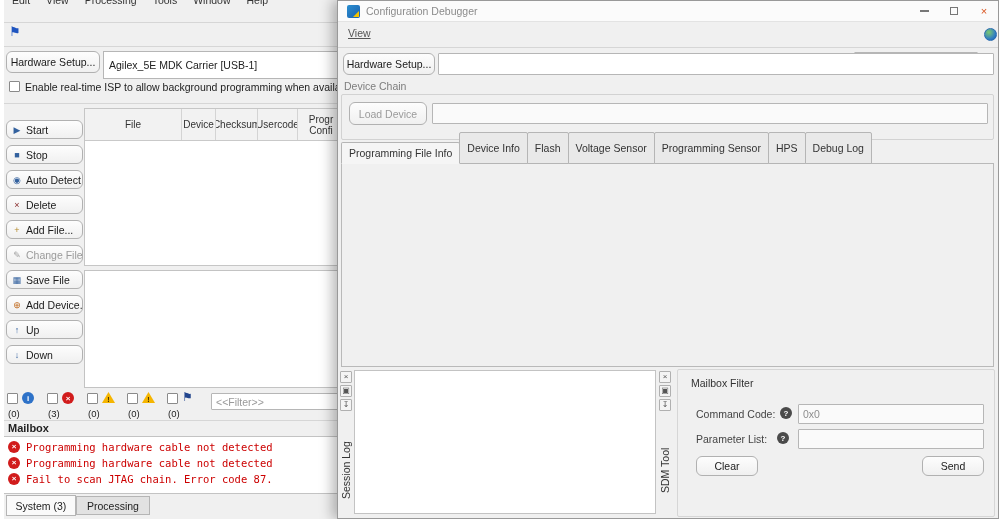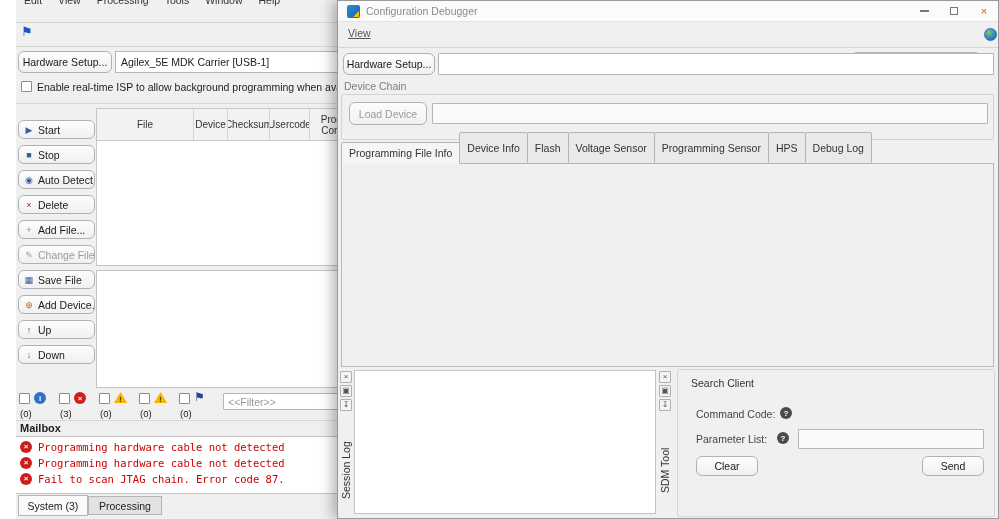--- a/index.html
+++ b/index.html
@@ -21,21 +21,21 @@
   .hline { position:absolute; height:1px; background:#d6d6d6; }
   .circ { border-radius:50%; color:#fff; font-weight:bold; display:flex; align-items:center; justify-content:center; }
   .helpcirc { position:absolute; width:12px; height:12px; border-radius:50%; color:#fff; font-size:8px; font-weight:bold;
               display:flex; align-items:center; justify-content:center; }
   .helpcirc.blue { background:#2f72c8; }
   .helpcirc.dark { background:#4a4a4a; }
   .warn-tri { width:13px; height:11px; background:#f5b500; clip-path:polygon(50% 0,100% 100%,0 100%);
               color:#3a2a00; font-size:7px; font-weight:bold; display:flex; align-items:flex-end; justify-content:center; }
 
   
-  #leftapp { position:absolute; left:16px; top:0; width:340px; height:519px; background:#f0f0f0; overflow:hidden; }
+  #leftapp { position:absolute; left:4px; top:0; width:340px; height:519px; background:#f0f0f0; overflow:hidden; }
   .menustrip { position:absolute; left:0; top:0; width:340px; height:7px; overflow:hidden; }
   .menuinner { display:flex; gap:16px; padding-left:8px; font-size:10.5px; color:#333; margin-top:-6px; white-space:nowrap; }
   .flagicon { position:absolute; left:5px; top:24px; font-size:13px; color:#1f55c0; }
   .combo { position:absolute; border:1px solid #b6b6b6; background:#fff; font-size:10.5px; display:flex; align-items:center; padding:0 5px; color:#222; }
   .sidebtn { left:2px; width:77px; height:19px; justify-content:flex-start; padding-left:5px; }
   .bicon { font-size:9px; color:#33619e; width:10px; text-align:center; flex:0 0 auto; }
   .bicon.red { color:#8a2f2f; } .bicon.gold { color:#b58a2a; } .bicon.orange { color:#c06a1e; }
 
   .tablewrap { position:absolute; left:80px; top:108px; width:260px; height:158px; border:1px solid #c6c6c6; background:#fff; }
   .thead { position:absolute; left:0; top:0; right:0; height:32px; background:#f2f2f2; border-bottom:1px solid #c9c9c9; }
@@ -95,21 +95,21 @@
         <span>Tools</span>
         <span>Window</span>
         <span>Help</span>
       </div>
     </div>
     <div class="hline" style="left:0;top:22px;width:340px"></div>
     <span class="flagicon">⚑</span>
     <div class="hline" style="left:0;top:46px;width:340px"></div>
 
     <button class="btn" style="left:2px;top:51px;width:94px;height:22px">Hardware Setup...</button>
-    <div class="combo" style="left:99px;top:51px;width:241px;height:22px">
+    <div class="combo" style="left:99px;top:51px;width:241px;height:28px">
       <span>Agilex_5E MDK Carrier [USB-1]</span>
     </div>
 
     <span class="checkbox" style="left:5px;top:81px"></span>
     <span class="lbl" style="left:21px;top:81px;width:317px;overflow:hidden">Enable real-time ISP to allow background programming when available</span>
     <div class="hline" style="left:0;top:103px;width:340px"></div>
 
     <button class="btn sidebtn" style="top:120px">
       <span class="bicon">▶</span>
       <span>Start</span>
@@ -281,23 +281,24 @@
     <span class="dockbtn" style="left:2px;top:398px">↧</span>
     <div class="vtab" style="left:1px;top:424px;height:90px">Session Log</div>
     <div class="whitebox" style="left:16px;top:369px;width:302px;height:144px"></div>
 
     <span class="dockbtn" style="left:321px;top:370px">×</span>
     <span class="dockbtn" style="left:321px;top:384px">▣</span>
     <span class="dockbtn" style="left:321px;top:398px">↧</span>
     <div class="vtab" style="left:320px;top:424px;height:90px">SDM Tool</div>
 
     <div class="mailbox">
-      <span class="lbl" style="left:13px;top:7px;color:#333">Search Client</span>
+      <span class="lbl" style="left:13px;top:7px;color:#333">Mailbox Filter</span>
       <span class="lbl" style="left:18px;top:38px;color:#444">Command Code:</span>
       <span class="helpcirc dark" style="left:102px;top:37px">?</span>
+      <input class="input dis" style="left: 120px; top: 34px; width: 186px; height: 20px;" value="0x0">
       <span class="lbl" style="left:18px;top:63px;color:#444">Parameter List:</span>
       <span class="helpcirc dark" style="left:99px;top:62px">?</span>
       <input class="input dis" style="left: 120px; top: 59px; width: 186px; height: 20px;">
       <button class="btn" style="left:18px;top:86px;width:62px;height:20px">Clear</button>
       <button class="btn" style="left:244px;top:86px;width:62px;height:20px">Send</button>
     </div>
   </div>
 </div>
 
 </body></html>

